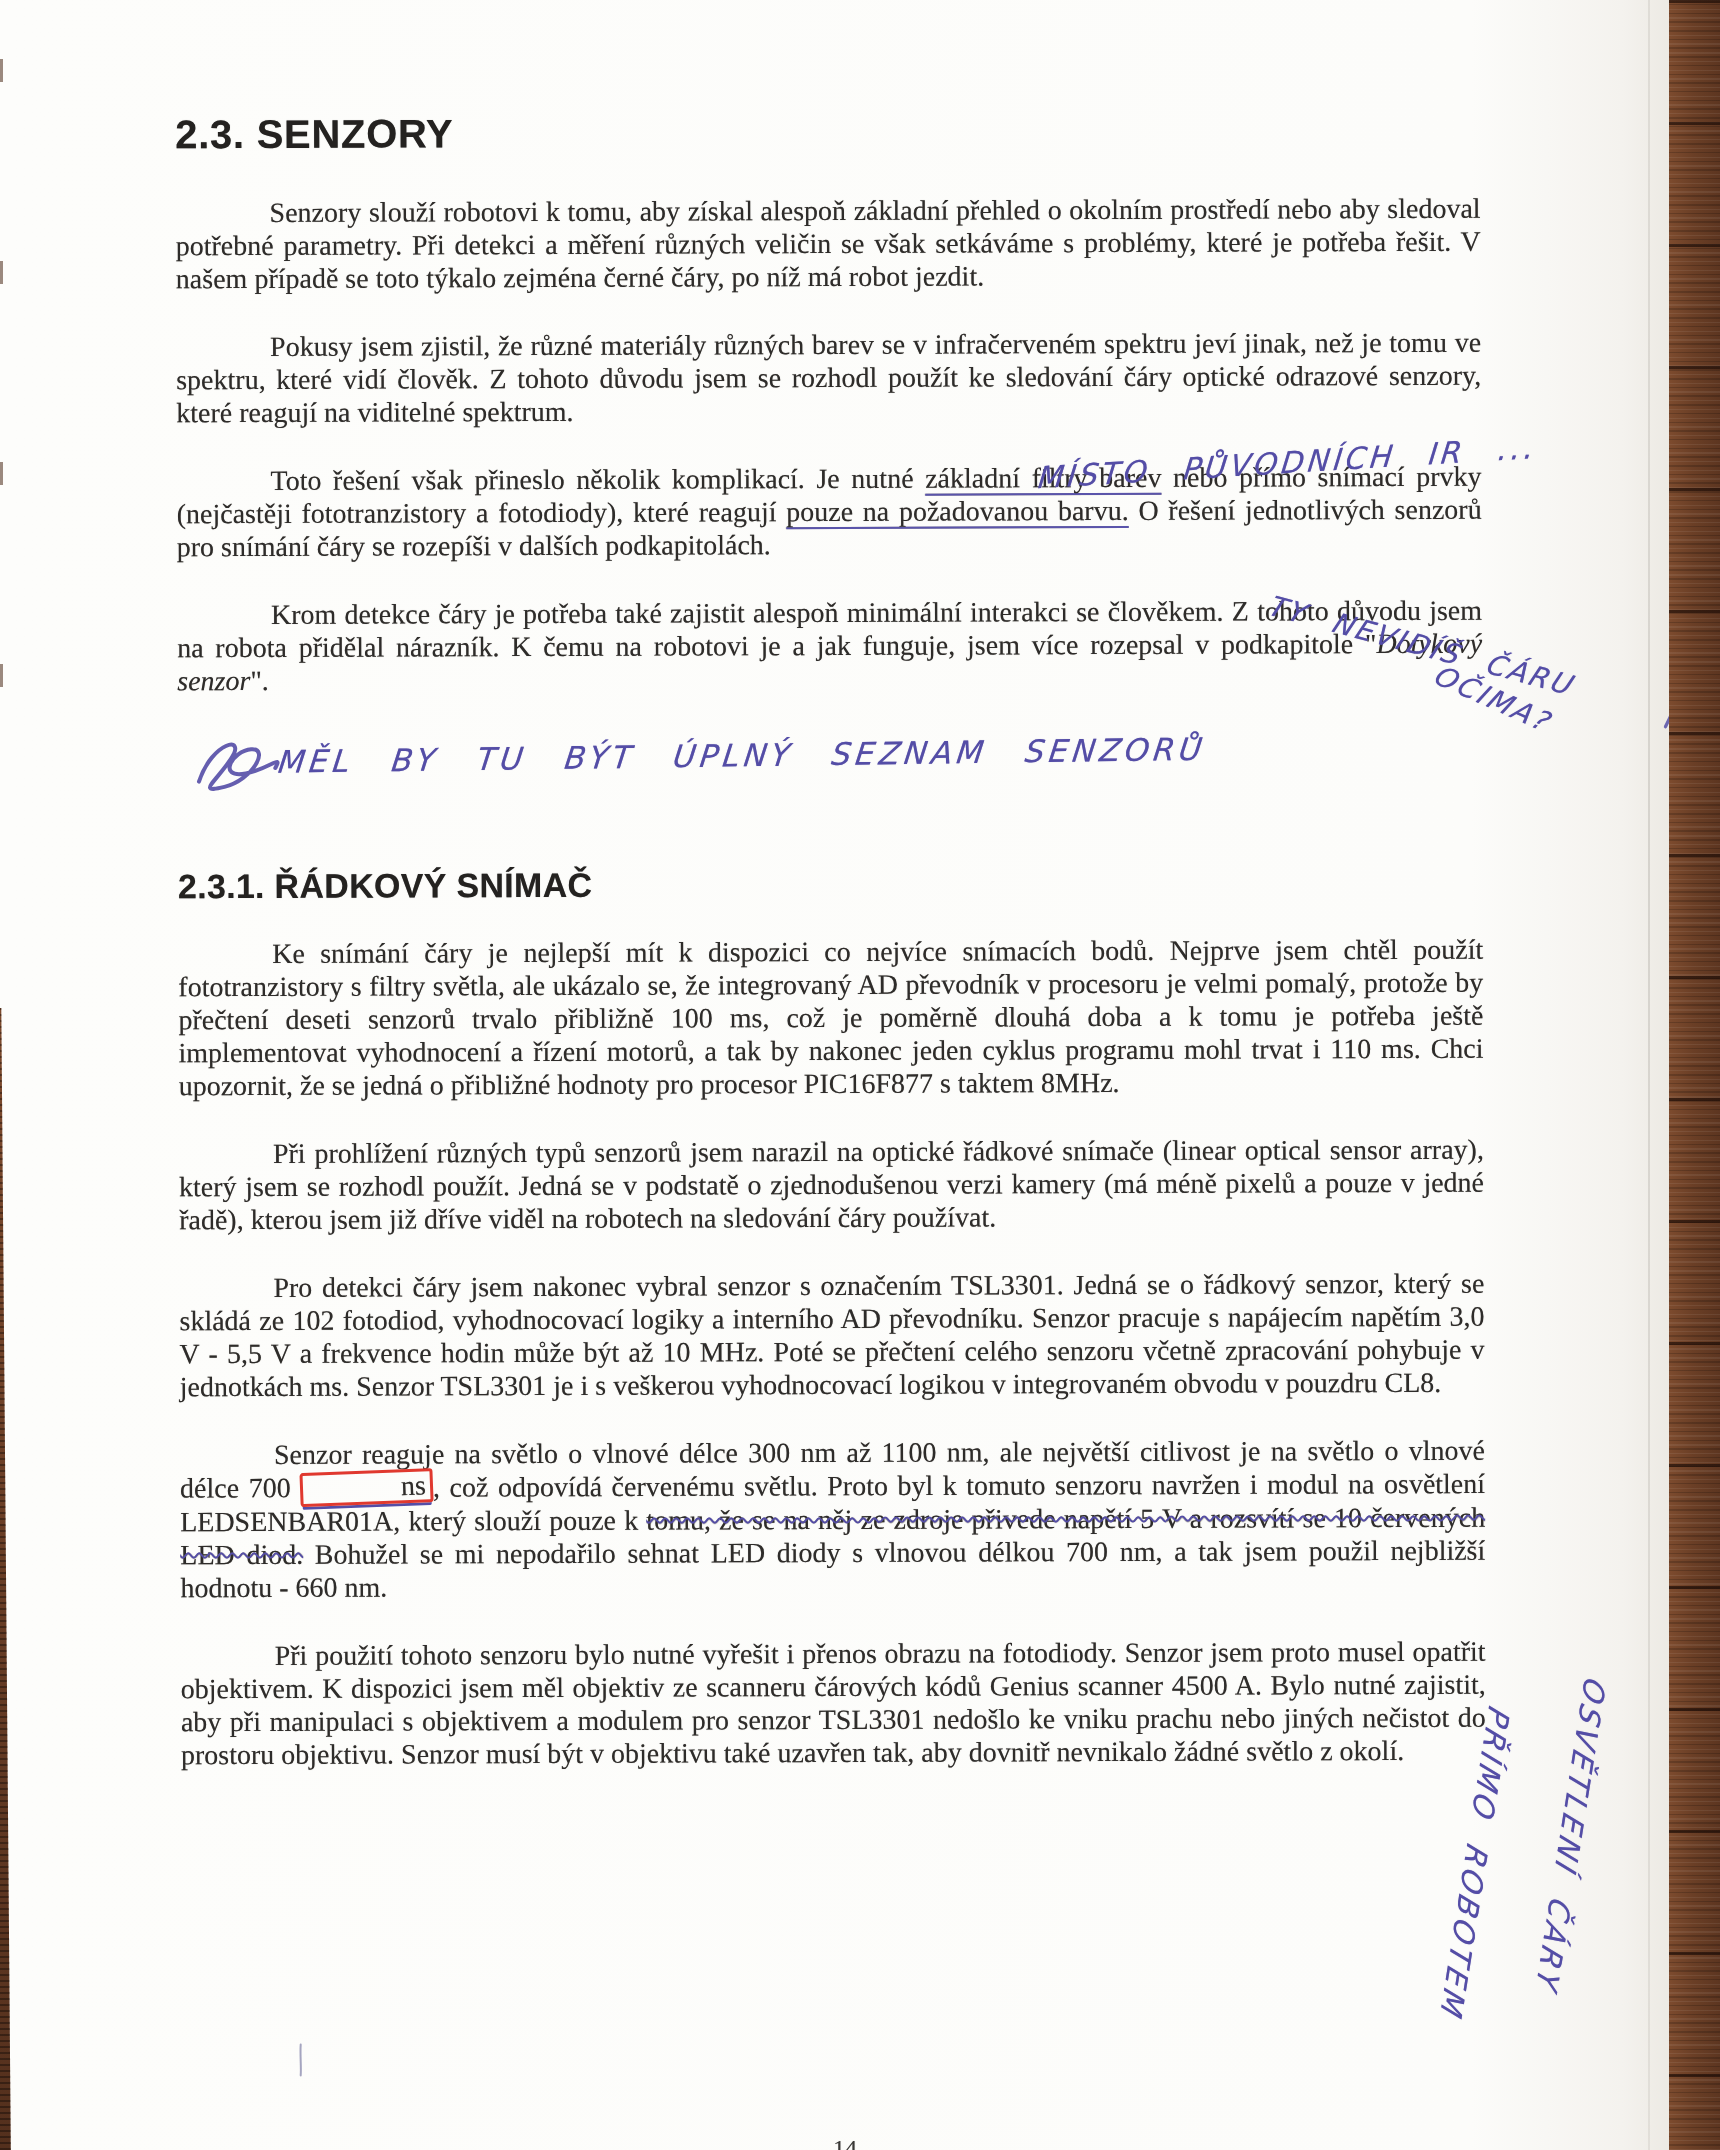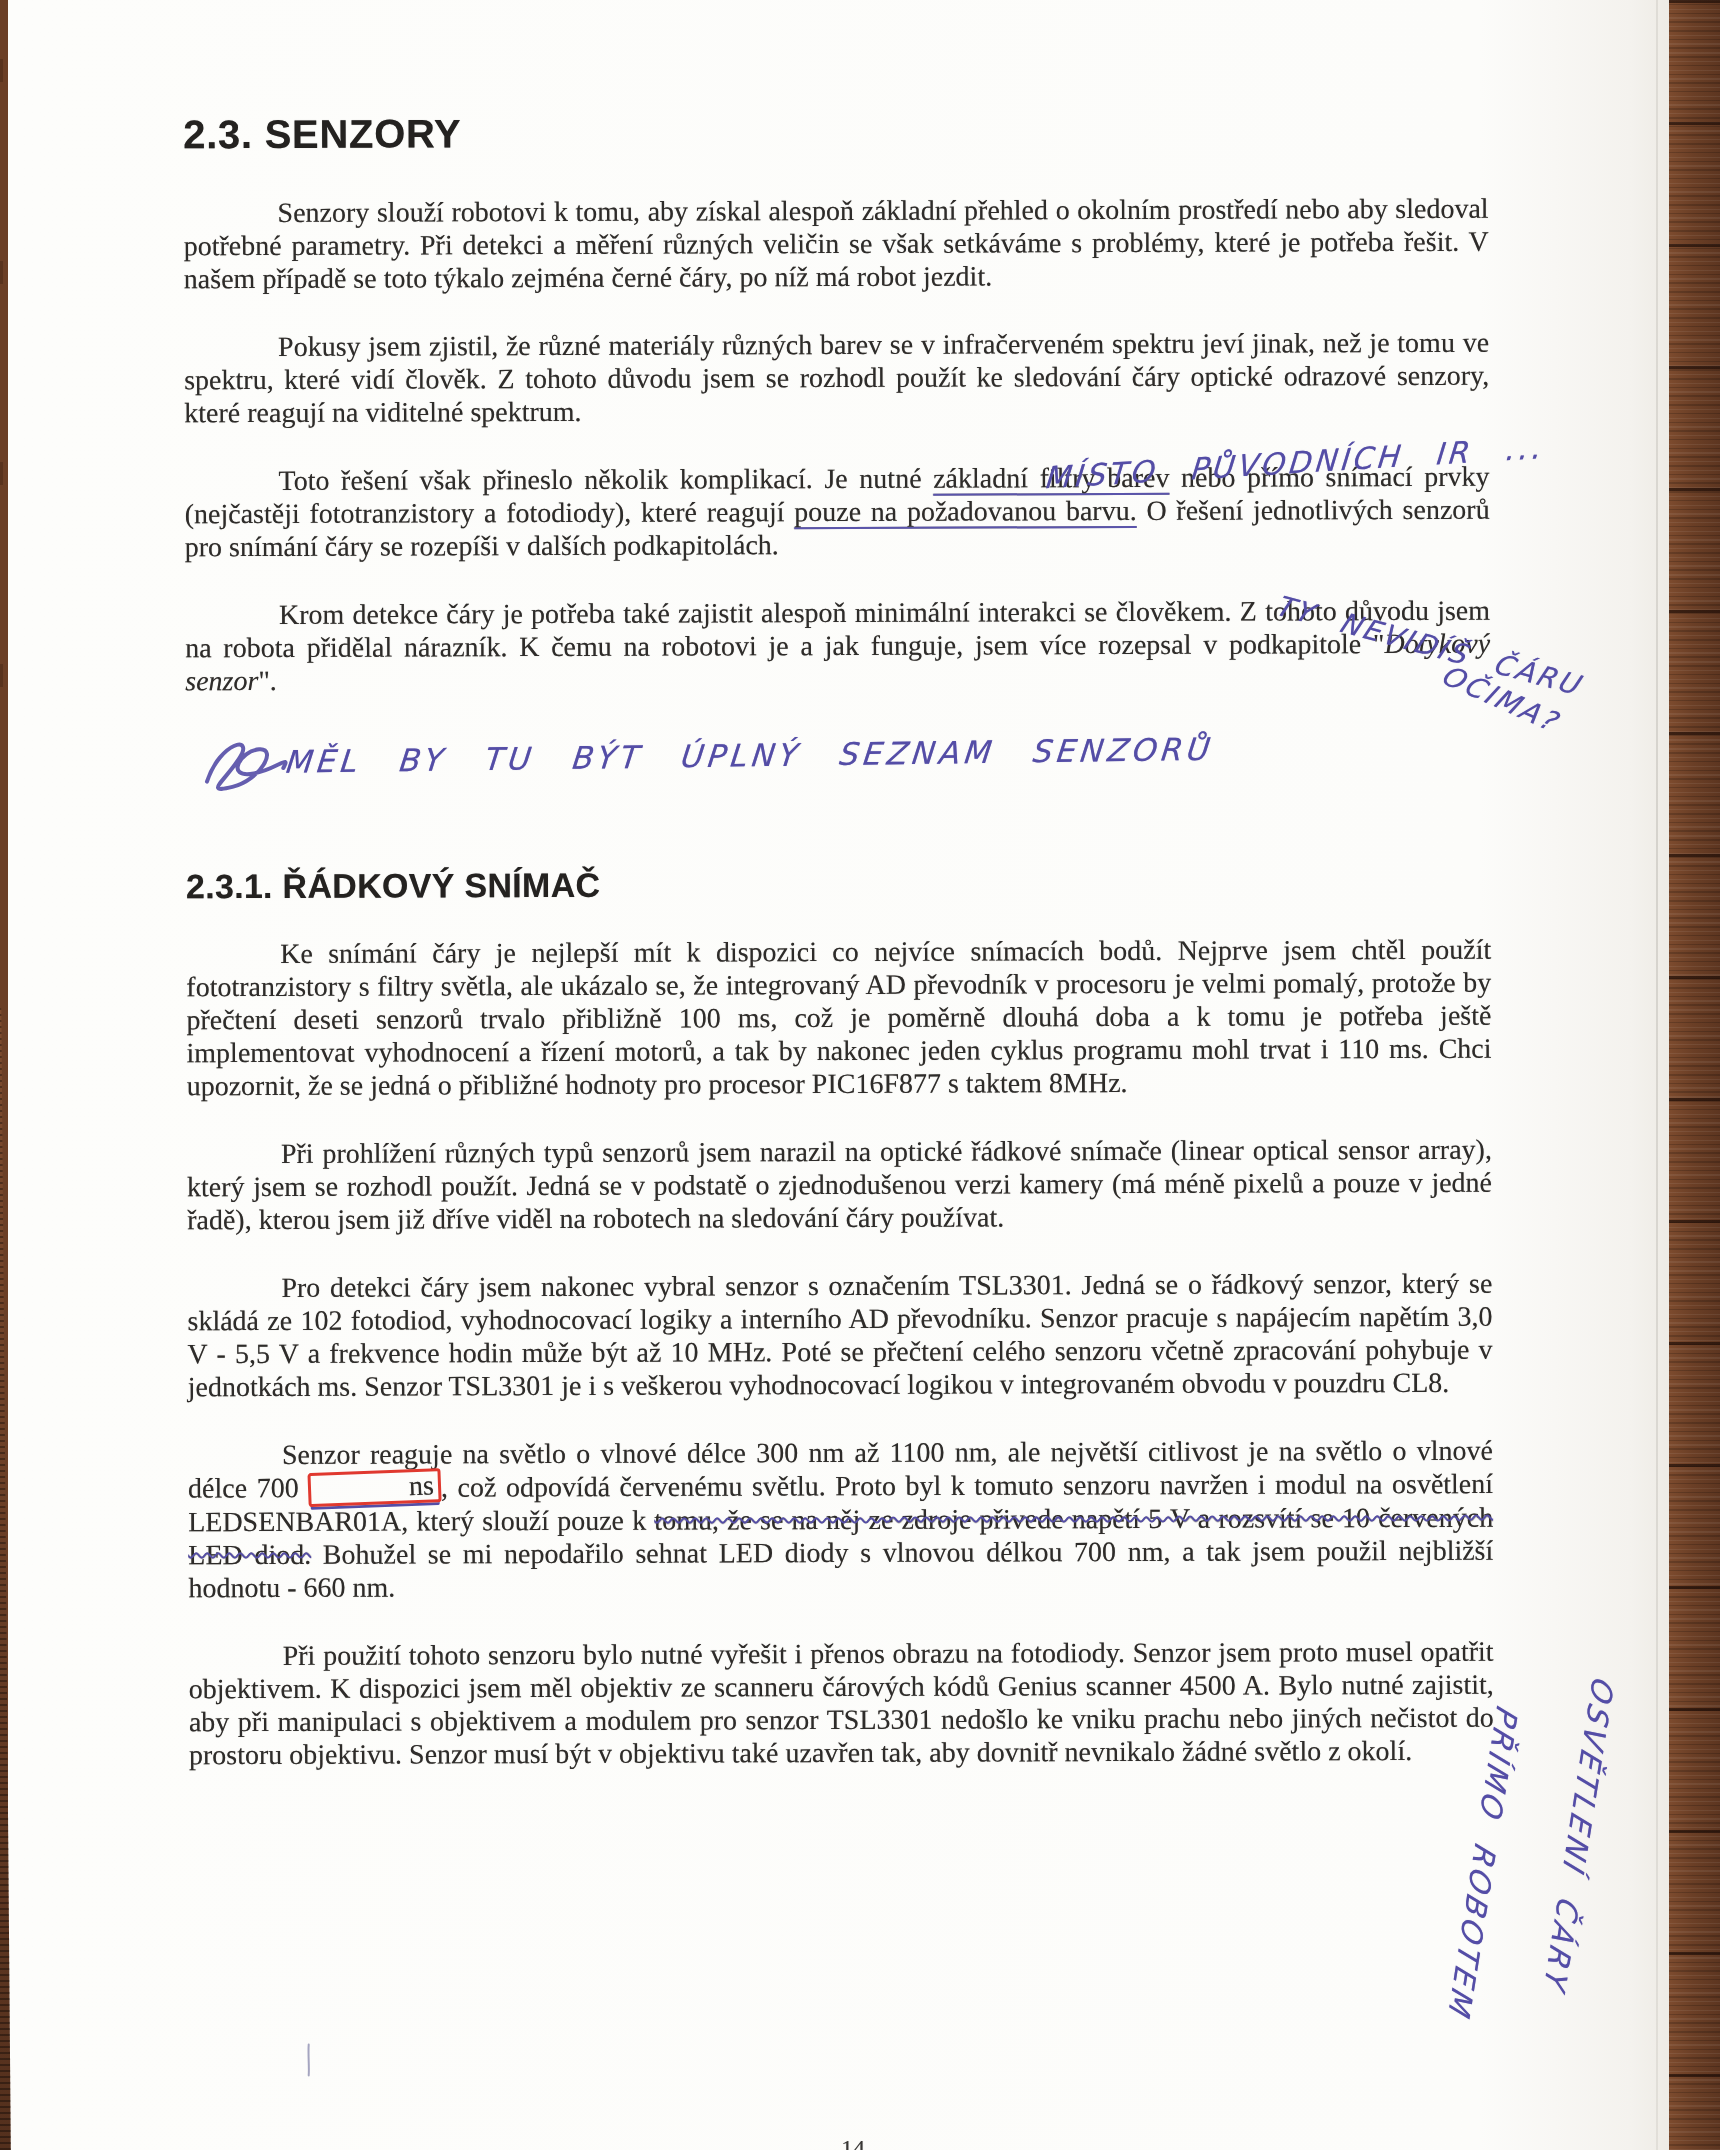--- a/index.html
+++ b/index.html
@@ -19,21 +19,21 @@
   .wood-wedge{
     position:absolute;left:0;top:1008px;width:10.8px;height:1143px;
     background:
       repeating-linear-gradient(180deg, rgba(0,0,0,.35) 0 2px, rgba(0,0,0,0) 2px 6px),
       linear-gradient(180deg,#7d4b2e,#54301d);
     clip-path:polygon(0 0,1.3px 0,10.8px 100%,0 100%);
   }
   .edge-tick{position:absolute;left:0;width:3.4px;background:#4a2a18;opacity:.55;}
   
   .page{
-    position:absolute;left:8px;top:0;width:1672px;height:2151px;
+    position:absolute;left:0;top:0;width:1672px;height:2151px;
     background:linear-gradient(90deg,#fdfdfb 0%,#fcfcfa 88%,#f4f2ee 97%,#ece9e3 100%);
   }
   .page-crease{
     position:absolute;top:0;left:1648px;width:2px;height:2151px;
     background:linear-gradient(180deg,#dbd8d2,#cfccc6 40%,#dedbd5);
     opacity:.8;
   }
   
   .content{
     position:absolute;left:178px;top:0;width:1305px;

